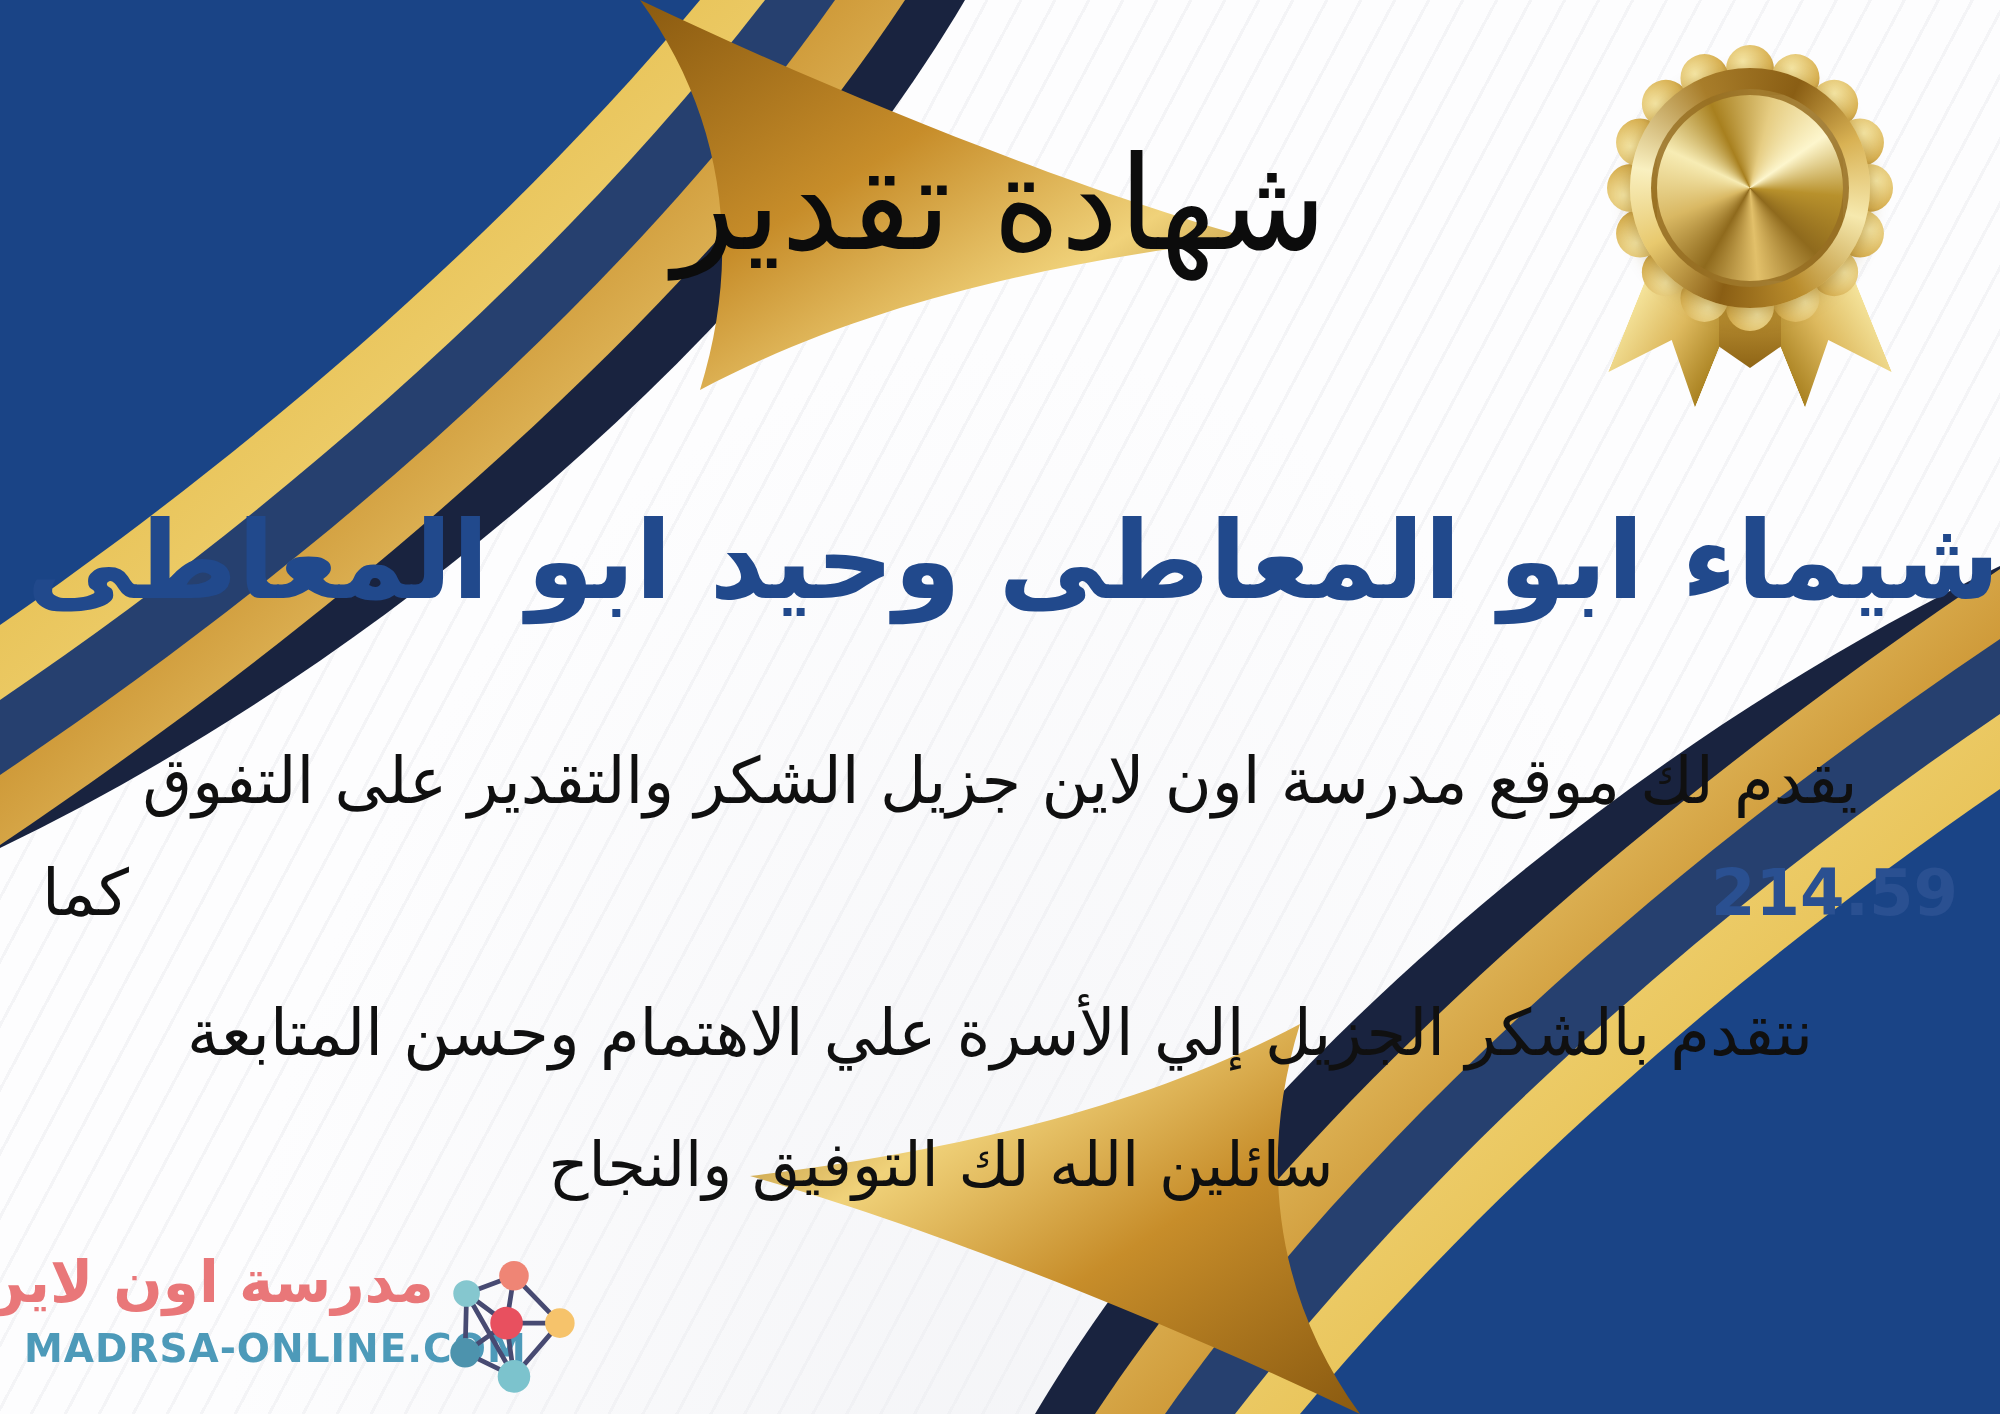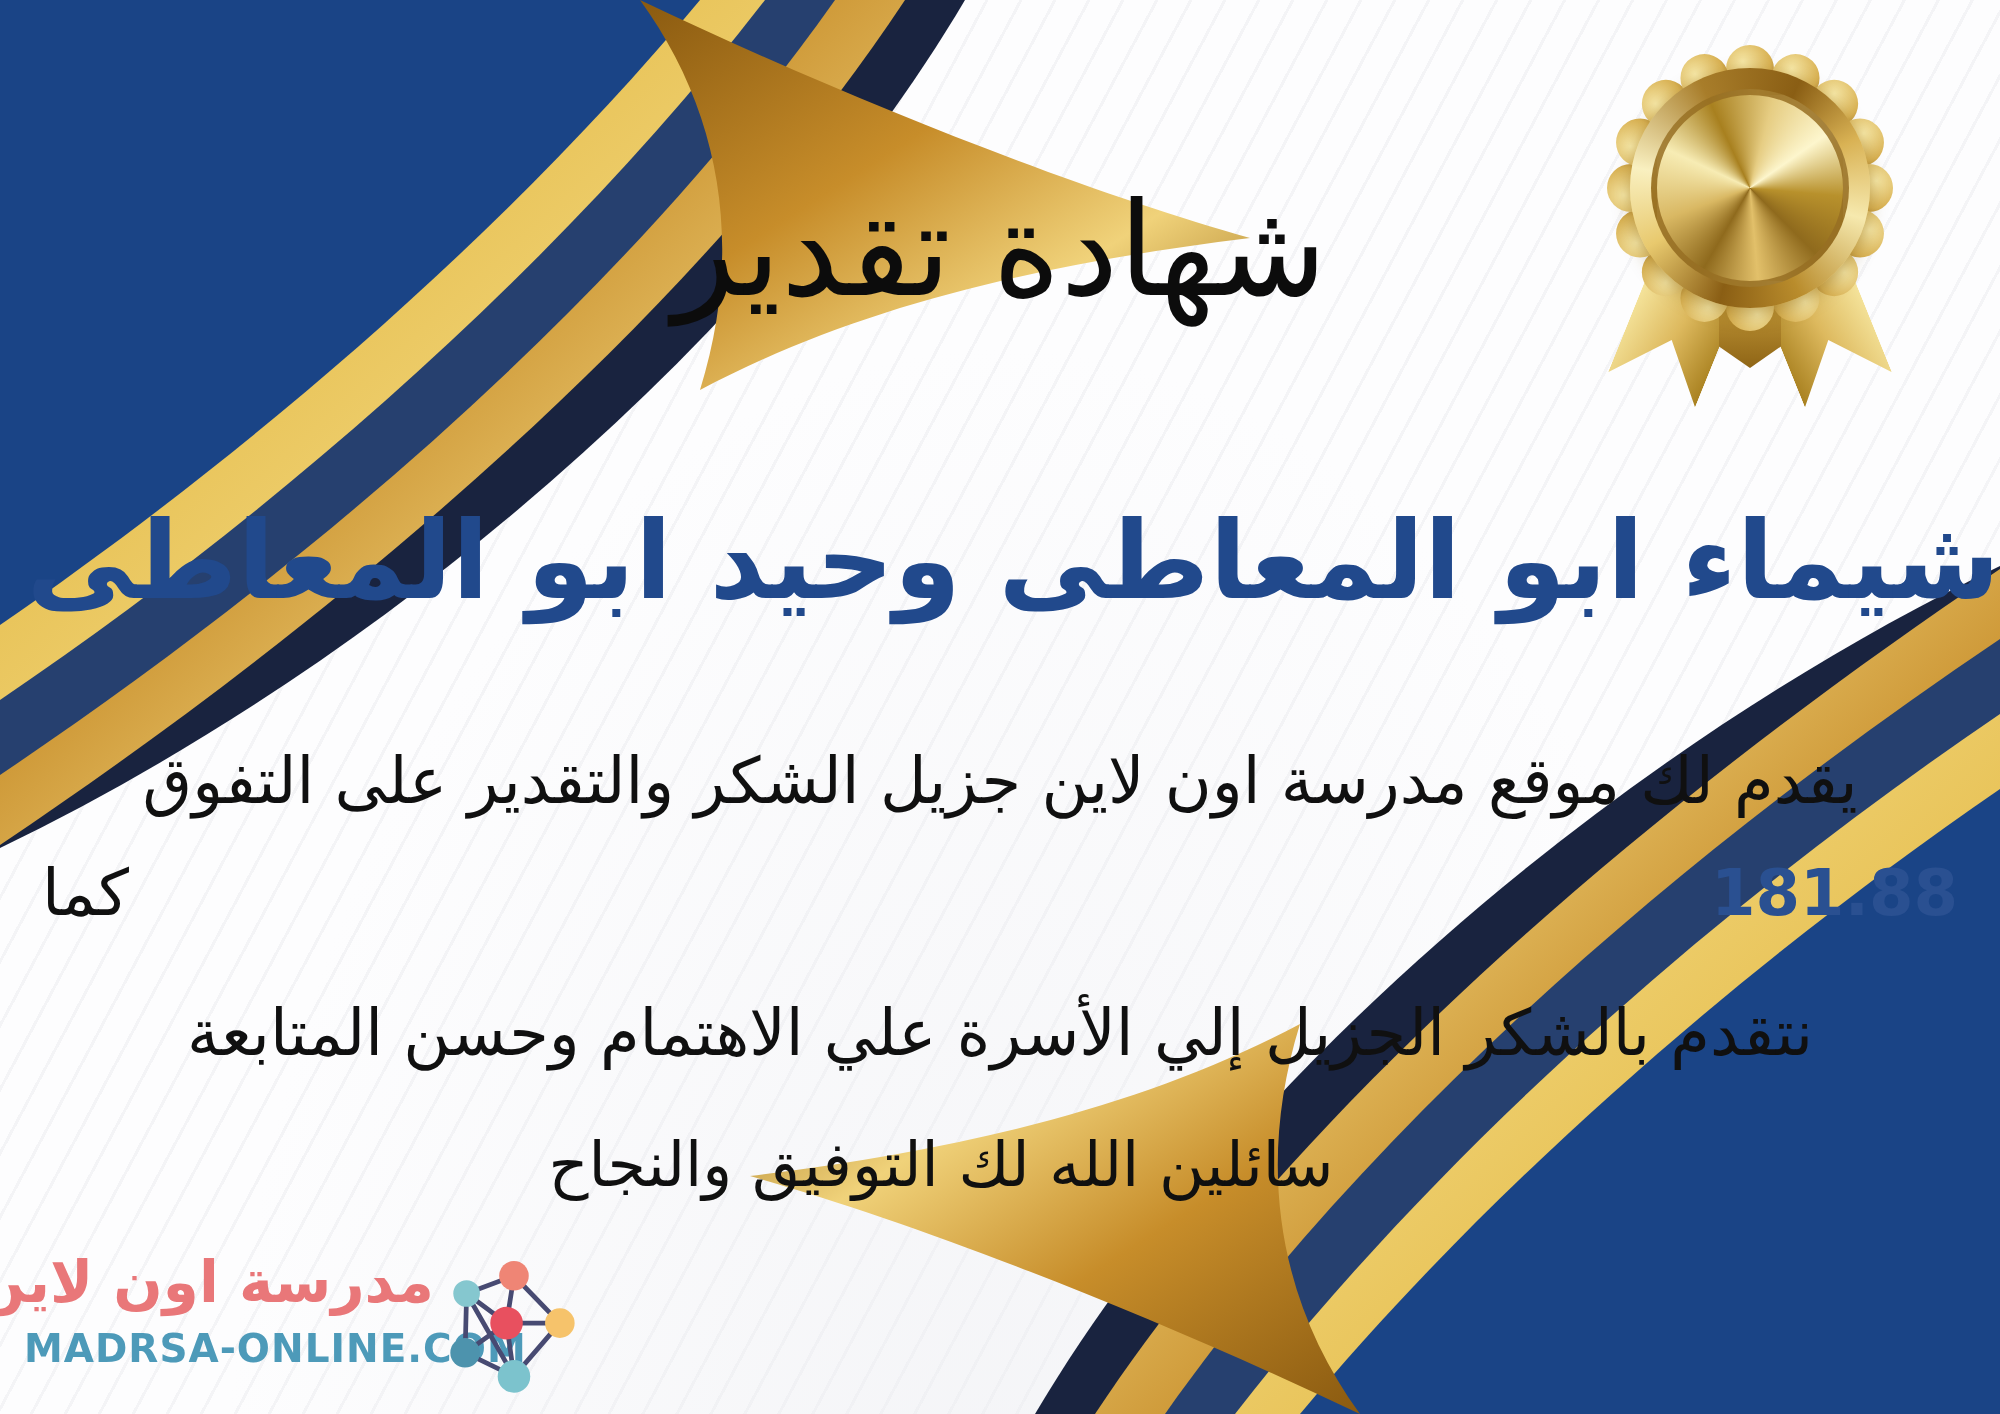--- a/index.html
+++ b/index.html
@@ -35,21 +35,21 @@
   .ring{position:absolute;left:50%;top:50%;width:240px;height:240px;margin:-120px 0 0 -120px;border-radius:50%;
     background:conic-gradient(from 25deg,#8a5e14,#d9b254 40deg,#f6e9ae 80deg,#b98c2c 130deg,#8a5e14 170deg,#e8c96e 215deg,#f9f0c0 255deg,#a87d2a 310deg,#8a5e14 360deg);
     box-shadow:0 6px 18px rgba(120,90,20,.35);}
   .disc{position:absolute;left:50%;top:50%;width:198px;height:198px;margin:-99px 0 0 -99px;border-radius:50%;
     border:6px solid rgba(150,110,35,.85);box-sizing:border-box;
     background:conic-gradient(from 210deg,#8f6a1d,#d9b863 40deg,#f7ecb4 85deg,#a8801f 125deg,#e6cd83 165deg,#fdf6cd 205deg,#b8912c 245deg,#8f6a1d 285deg,#e2c06a 325deg,#8f6a1d 360deg);}
 
   
   .ar{direction:rtl;unicode-bidi:embed;}
   .title{position:absolute;top:128px;left:0;width:100%;text-align:center;
-    font-size:130px;color:#0c0c0c;letter-spacing:0;margin-top:46px;}
+    font-size:130px;color:#0c0c0c;letter-spacing:0;}
   .student{position:absolute;top:498px;left:0;width:100%;text-align:center;white-space:nowrap;
     font-size:108px;font-weight:bold;color:#21498c;}
   .bodyline{position:absolute;left:0;width:100%;text-align:center;font-size:64px;color:#101010;}
   .l1{top:744px;}
   .l2{top:856px;display:flex;justify-content:space-between;box-sizing:border-box;padding:0 42px;}
   .l2 .score{color:#2a5091;font-weight:bold;}
   .l3{top:968px;margin-top:28px;}
   .closing{position:absolute;top:1128px;left:0;width:1850px;text-align:center;font-size:62px;color:#101010;padding-left:16px;}
 
   
@@ -118,21 +118,21 @@
     </div>
   </div>
 
   <div class="title ar">شهادة تقدير</div>
 
   <div class="student ar">شيماء ابو المعاطى وحيد ابو المعاطى احمد</div>
 
   <div class="bodyline l1 ar">يقدم لك موقع مدرسة اون لاين جزيل الشكر والتقدير على التفوق</div>
 
   <div class="bodyline l2 ar">
-    <span class="score">181.88</span>
+    <span class="score">214.59</span>
     <span>كما</span>
   </div>
 
   <div class="bodyline l3 ar">نتقدم بالشكر الجزيل إلي الأسرة علي الاهتمام وحسن المتابعة</div>
 
   <div class="closing ar">سائلين الله لك التوفيق والنجاح</div>
 
   <div class="brand">
     <div class="brand-ar ar">مدرسة اون لاين</div>
     <div class="brand-en">MADRSA-ONLINE.COM</div>

